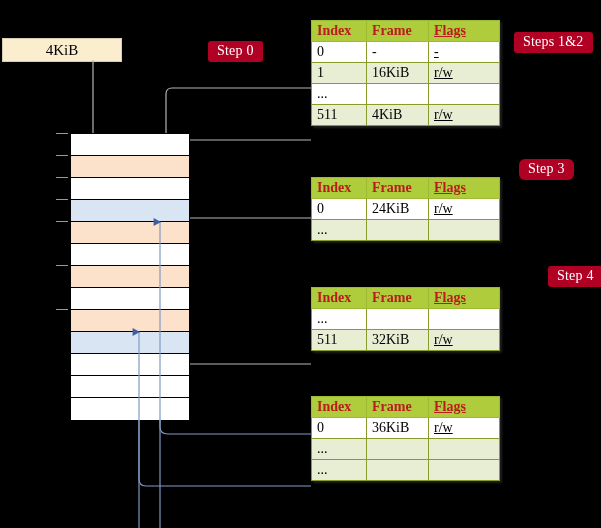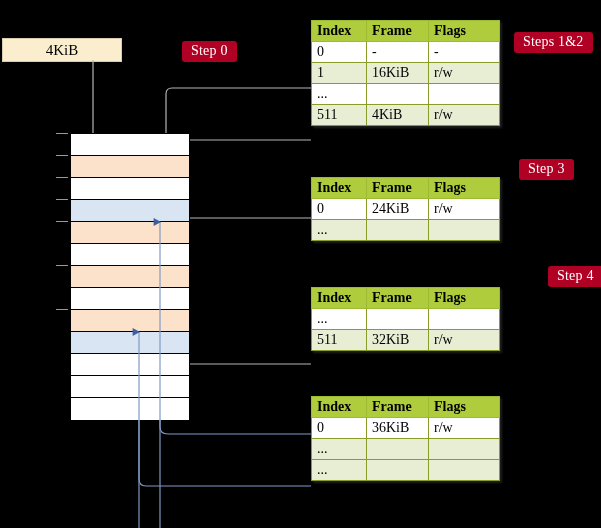--- a/index.html
+++ b/index.html
@@ -16,28 +16,28 @@
   
   .kbox{position:absolute;background:#faeece;border:1px solid #d9cfae;
         font-size:15px;display:flex;align-items:center;justify-content:center;}
 
   
   .ptable{position:absolute;border-collapse:collapse;background:#fff;
           border:1px solid #8a9b2a;box-shadow:2px 2px 2px rgba(255,255,255,.12);}
   .ptable td,.ptable th{border:1px solid #8a9b2a;font-size:14px;
           padding:2px 5px;text-align:left;height:20px;box-sizing:border-box;
           font-weight:normal;}
-  .ptable th{background:#aecc3c;color:#000000;font-weight:bold;
+  .ptable th{background:#aecc3c;color:#b91c1c;font-weight:bold;
           font-size:14px;border-color:#9dbb32;}
   .ptable tr.alt td{background:#e7eed3;}
   .ptable tr.norm td{background:#ffffff;}
   .ptable td.hl{background:#f7f79e;}
   .c-idx{width:55px;}
   .c-frm{width:62px;}
-  .c-flg{width:71px;}
+  .c-flg{width:71px;text-decoration:underline;}
 
   
   .mem{position:absolute;border:1px solid #000;box-sizing:border-box;background:#fff;}
   .mrow{box-sizing:border-box;border-bottom:1px solid #000;}
   .mrow:last-child{border-bottom:none;}
   .m-white{background:#ffffff;}
   .m-peach{background:#fce2ca;}
   .m-blue {background:#dae5f4;}
   .tick{position:absolute;height:1px;background:#9a9a9a;width:12px;}
 
@@ -217,19 +217,19 @@
           </tr>
           <tr class="alt">
             <td class="c-idx">...</td>
             <td class="c-frm"></td>
             <td class="c-flg"></td>
           </tr>
         </tbody>
       </table>
     </div>
   <div id="badges">
-      <div class="badge" style="left: 182px; top: 41px;">Step 0</div>
+      <div class="badge" style="left: 208px; top: 41px;">Step 0</div>
       <div class="badge" style="left: 514px; top: 32px;">Steps 1&amp;2</div>
-      <div class="badge" style="left: 519px; top: 159px;">Step 3</div>
+      <div class="badge" style="left: 519px; top: 159px; border-radius: 6px;">Step 3</div>
       <div class="badge" style="left: 548px; top: 266px;">Step 4</div>
     </div>
 
 </div>
 
 </body></html>

